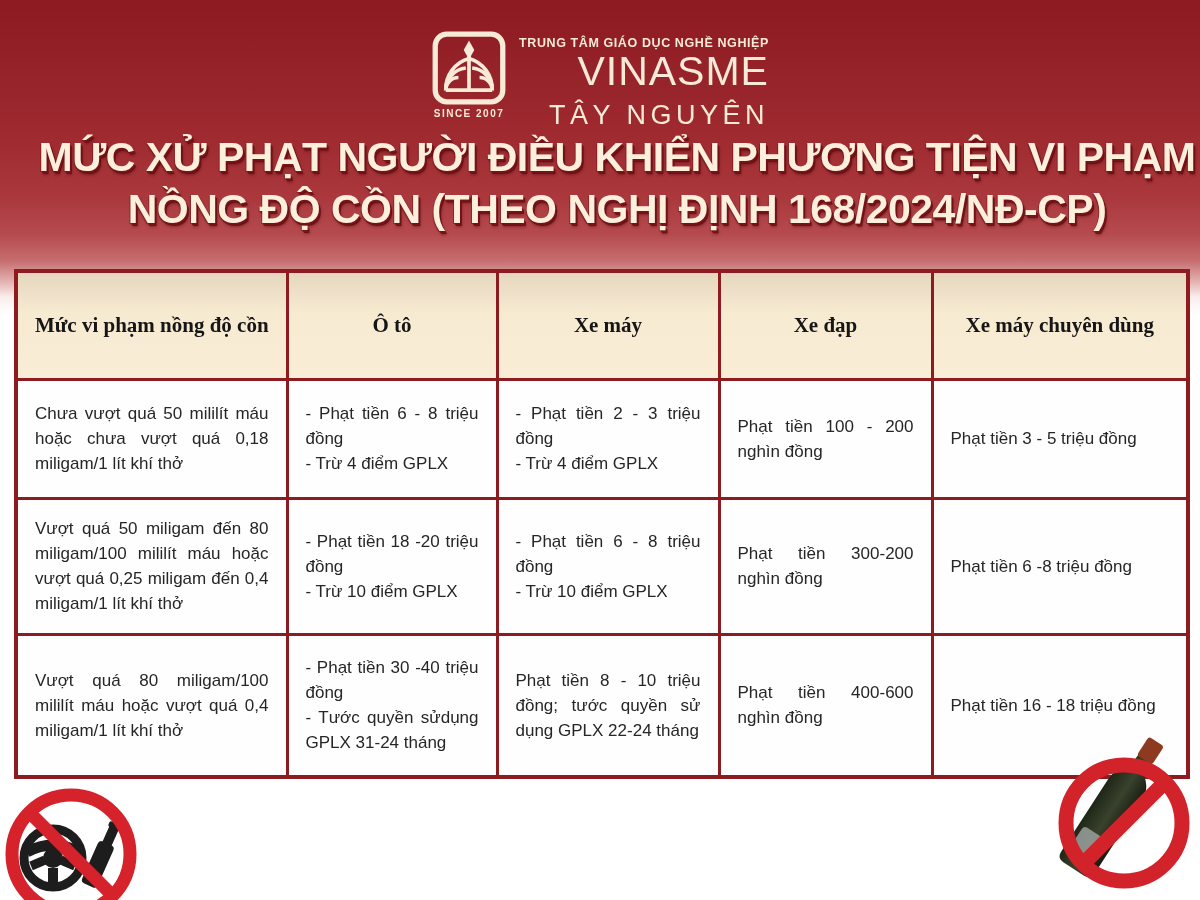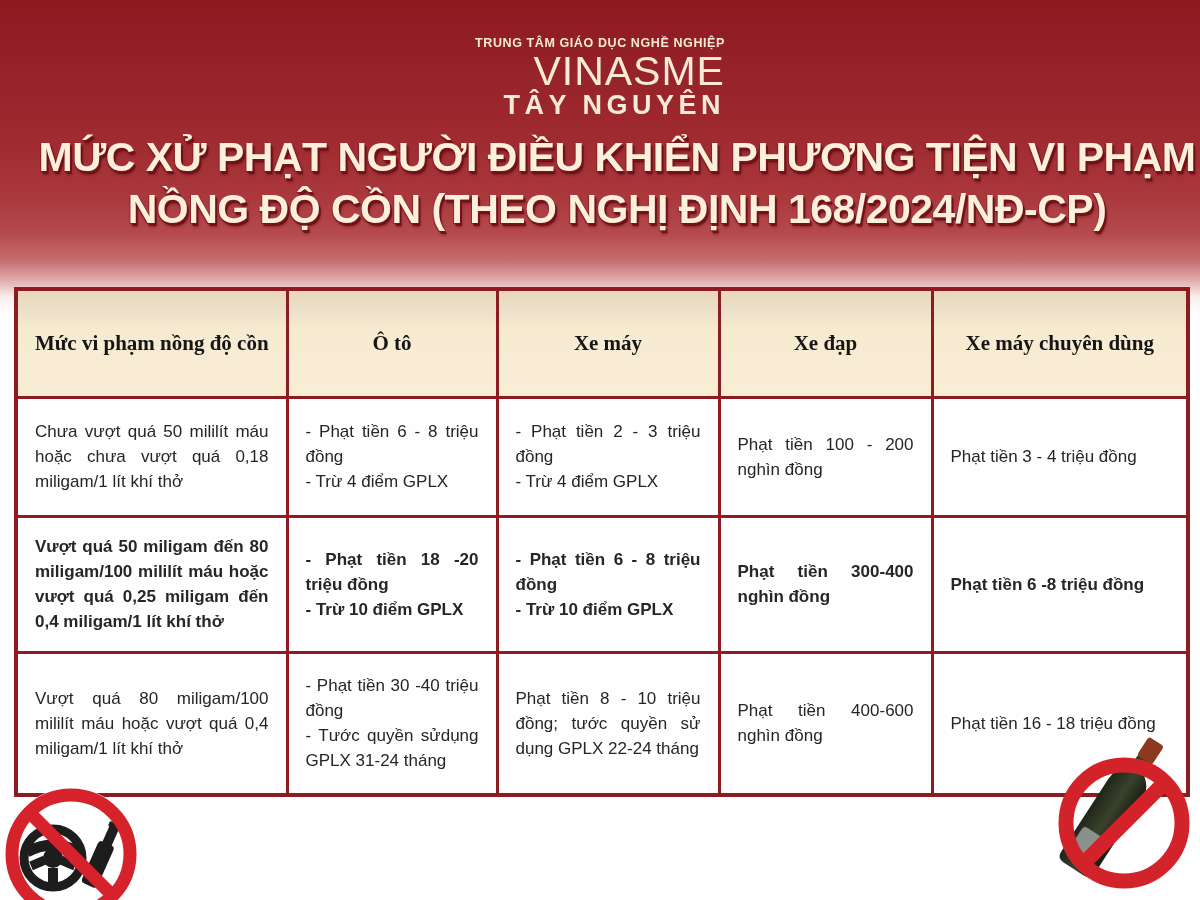--- a/index.html
+++ b/index.html
@@ -16,63 +16,80 @@
 
   
   .brand { position:absolute; top:30px; left:0; width:100%;
            display:flex; justify-content:center; align-items:flex-start; gap:12px;
            color:#f7ead6; }
   .logo-box { display:flex; flex-direction:column; align-items:center; }
   .since { font-size:10px; font-weight:bold; letter-spacing:1.5px; margin-top:2px; }
   .brand-text { display:flex; flex-direction:column; align-items:flex-end; }
   .tagline { font-size:12.5px; font-weight:bold; letter-spacing:0.6px; margin-top:6px; }
   .brand-name { font-size:41px; font-weight:400; letter-spacing:1px; line-height:1.0; margin-top:1px; }
-  .brand-region { font-size:27px; font-weight:700; letter-spacing:4.5px; line-height:1.0; margin-top:0; }
+  .brand-region { font-size:27px; font-weight:400; letter-spacing:4.5px; line-height:1.0; margin-top:10px; }
 
   
   .title { position:absolute; top:131px; left:0; width:100%; text-align:center;
            font-weight:800; color:#fcefdc; font-size:41px; line-height:52px;
            letter-spacing:-0.5px;
            text-shadow:1px 2px 0 #771318, 2px 3px 0 rgba(103,14,17,.85),
                        -1px 1px 0 rgba(119,19,24,.55), 2px 4px 3px rgba(70,8,10,.45); }
   .title span { display:block; white-space:nowrap;padding-left:34px; }
 
   
   table.penalty {
-    position:absolute; left:14px; top:287px; width:1172px;
+    position:absolute; left:14px; top:269px; width:1172px;
     border-collapse:collapse; table-layout:fixed;
     background:#ffffff;
   }
   table.penalty, table.penalty th, table.penalty td { border:3px solid #8c1c20; }
   table.penalty { border-width:4px; }
   th {
     background:linear-gradient(180deg,#e6d6bf 0%, #f6ead1 38%, #f9edd6 100%);
     font-family:"Liberation Serif", serif;
     font-size:21px; font-weight:bold; color:#161616;
     text-align:center; vertical-align:middle; padding:6px 14px; line-height:1.45;
   }
   tr.hdr { height:108px; }
-  tr.r1 { height:119px; } tr.r2 { height:136px;font-weight:bold; } tr.r3 { height:143px; }
+  tr.r1 { height:119px; } tr.r2 { height:136px; } tr.r3 { height:143px; }
   td {
     background:#fefefe; font-size:17px; color:#262626; line-height:25px;
     vertical-align:middle; padding:8px 17px; white-space:pre-line;
     text-align:justify;
   }
   td.last { text-align:left; }
 
   
   .no-drive { position:absolute; left:1px; top:784px; width:140px; height:140px; }
   .no-bottle { position:absolute; left:1030px; top:723px; width:172px; height:180px; }
 </style>
 </head>
 <body>
 
 <div class="canvas">
 
   <header class="brand">
+    <div class="logo-box">
+      <svg width="76" height="76" viewBox="0 0 72 72">
+        <rect x="4" y="4" width="64" height="64" rx="11" fill="none" stroke="#f7ead6" stroke-width="5"></rect>
+        <g fill="none" stroke="#f7ead6" stroke-width="3.5">
+          <path d="M14 57 A30 30 0 0 1 36 27"></path>
+          <path d="M14 57 A21 21 0 0 1 33 36"></path>
+          <path d="M14 57 A12 12 0 0 1 26 45"></path>
+          <path d="M58 57 A30 30 0 0 0 36 27"></path>
+          <path d="M58 57 A21 21 0 0 0 39 36"></path>
+          <path d="M58 57 A12 12 0 0 0 46 45"></path>
+          <path d="M36 22 L36 57"></path>
+          <path d="M14 57 L58 57"></path>
+        </g>
+        <path d="M36 10 L41 19 L36 28 L31 19 Z" fill="#f7ead6"></path>
+      </svg>
+      <div class="since">SINCE 2007</div>
+    </div>
     <div class="brand-text">
       <div class="tagline">TRUNG TÂM GIÁO DỤC NGHỀ NGHIỆP</div>
       <div class="brand-name">VINASME</div>
       <div class="brand-region">TÂY NGUYÊN</div>
     </div>
   </header>
 
   <h1 class="title">
     <span>MỨC XỬ PHẠT NGƯỜI ĐIỀU KHIỂN PHƯƠNG TIỆN VI PHẠM</span>
     <span>NỒNG ĐỘ CỒN (THEO NGHỊ ĐỊNH 168/2024/NĐ-CP)</span>
@@ -94,29 +111,29 @@
       <th>Xe đạp</th>
       <th>Xe máy chuyên dùng</th>
     </tr>
     <tr class="r1">
       <td>Chưa vượt quá 50 mililít máu hoặc chưa vượt quá 0,18 miligam/1 lít khí thở</td>
       <td>- Phạt tiền 6 - 8 triệu đồng
 - Trừ 4 điểm GPLX</td>
       <td>- Phạt tiền 2 - 3 triệu đồng
 - Trừ 4 điểm GPLX</td>
       <td>Phạt tiền 100 - 200 nghìn đồng</td>
-      <td class="last">Phạt tiền 3 - 4 triệu đồng</td>
+      <td class="last">Phạt tiền 3 - 5 triệu đồng</td>
     </tr>
     <tr class="r2">
       <td>Vượt quá 50 miligam đến 80 miligam/100 mililít máu hoặc vượt quá 0,25 miligam đến 0,4 miligam/1 lít khí thở</td>
       <td>- Phạt tiền 18 -20 triệu đồng
 - Trừ 10 điểm GPLX</td>
       <td>- Phạt tiền 6 - 8 triệu đồng
 - Trừ 10 điểm GPLX</td>
-      <td>Phạt tiền 300-400 nghìn đồng</td>
+      <td>Phạt tiền 300-200 nghìn đồng</td>
       <td class="last">Phạt tiền 6 -8 triệu đồng</td>
     </tr>
     <tr class="r3">
       <td>Vượt quá 80 miligam/100 mililít máu hoặc vượt quá 0,4 miligam/1 lít khí thở</td>
       <td>- Phạt tiền 30 -40 triệu đồng
 - Tước quyền sửdụng GPLX 31-24 tháng</td>
       <td>Phạt tiền 8 - 10 triệu đồng; tước quyền sử dụng GPLX 22-24 tháng</td>
       <td>Phạt tiền 400-600 nghìn đồng</td>
       <td class="last">Phạt tiền 16 - 18 triệu đồng</td>
     </tr>

